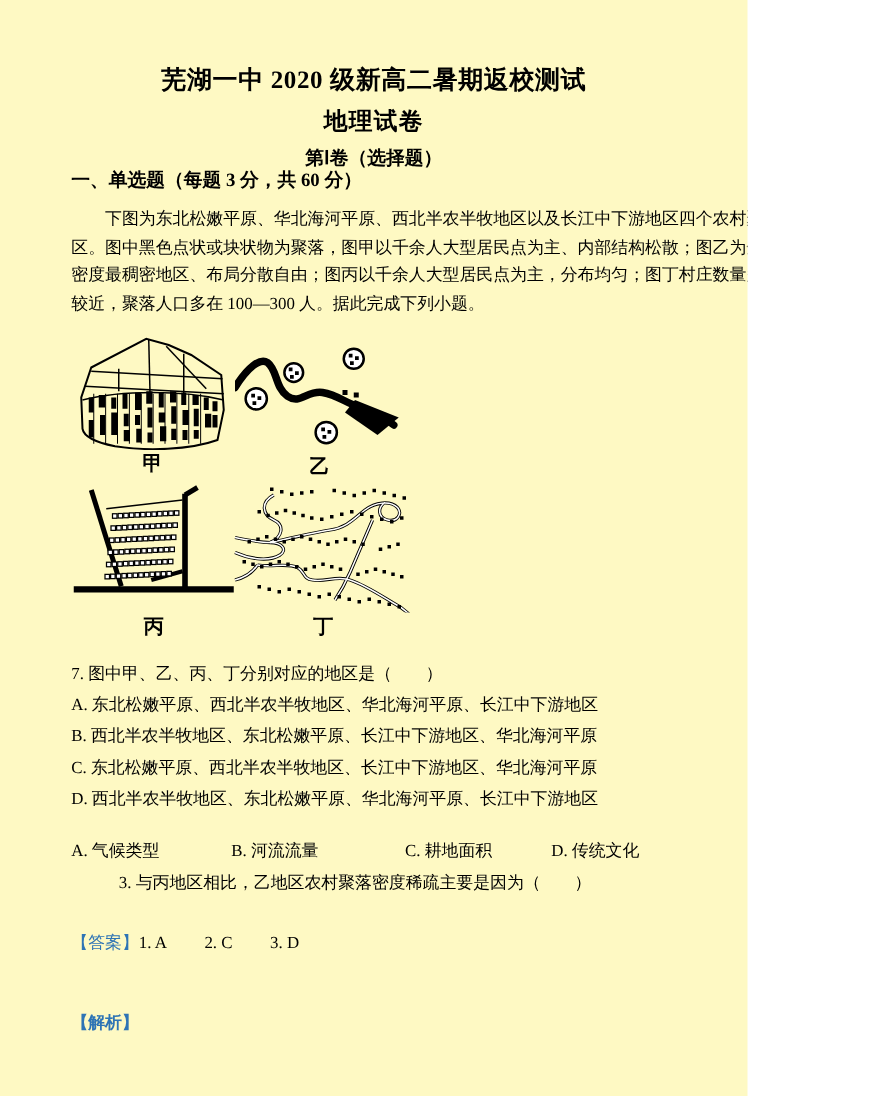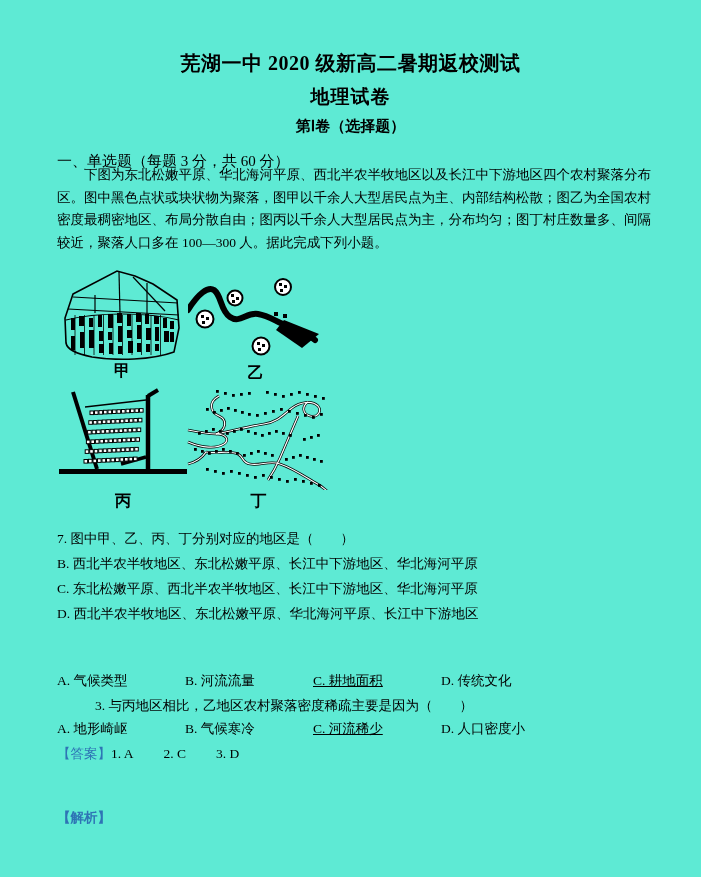--- a/index.html
+++ b/index.html
@@ -1,44 +1,44 @@
 <!DOCTYPE html>
 <html><head>
 <meta charset="utf-8">
 <style>
   html,body{margin:0;padding:0;background:#ffffff;}
   .page{
-    position:relative;width:701px;height:877px;background:#5eead4;
+    position:relative;width:598px;height:877px;background:#fef9c3;
     font-family:"Liberation Serif", serif;color:#000;overflow:hidden;
   }
   .centered{position:absolute;left:0;right:0;text-align:center;}
   #doc-title{top:50px;font-size:20px;font-weight:bold;letter-spacing:.5px;}
   #doc-subject{top:84px;font-size:19px;font-weight:bold;letter-spacing:1px;}
   #volume-heading{top:117px;font-size:15px;font-weight:bold;}
-  #section-heading{position:absolute;left:57px;top:152px;font-size:15px;font-weight:normal;}
+  #section-heading{position:absolute;left:57px;top:135px;font-size:15px;font-weight:bold;}
   #intro-paragraph{
     position:absolute;left:57px;top:164px;width:594px;
     font-size:13.5px;line-height:22.5px;text-align:justify;text-indent:2em;
   }
   .figure{position:absolute;}
   .figure .fig-label{display:block;text-align:center;font-size:16px;font-weight:bold;margin-top:1px;}
   #figure-jia{left:57px;top:268px;width:130px;}
   #figure-yi{left:188px;top:270px;width:135px;}
   #figure-bing{left:57px;top:386px;width:132px;}
   #figure-ding{left:186px;top:386px;width:145px;}
   .qblock{position:absolute;left:57px;width:600px;font-size:13.5px;}
   .qline{height:25px;line-height:25px;white-space:nowrap;}
   #q1{top:526px;}
   #q2-stem{top:648px;}
   #q3-stem{top:697px;margin-left:38px;}
   .opt-row{position:absolute;left:57px;width:600px;font-size:13.5px;height:18px;line-height:18px;}
   #q2-options{top:672px;}
   #q3-options{top:720px;}
   .opt-col{position:absolute;white-space:nowrap;}
-  .opt-col.c0{left:0px;}.opt-col.c1{left:128px;}.opt-col.c2{left:256px;text-decoration:underline;}.opt-col.c3{left:384px;}
+  .opt-col.c0{left:0px;}.opt-col.c1{left:128px;}.opt-col.c2{left:267px;}.opt-col.c3{left:384px;}
   #answer-line{position:absolute;left:57px;top:744px;font-size:13.5px;height:20px;line-height:20px;}
   #answer-line .blue{color:#2e74b5;font-weight:normal;}
   #answer-line .ans-val{display:inline-block;margin-right:30px;}
   #analysis-line{position:absolute;left:57px;top:768px;font-size:13.5px;color:#2e74b5;font-weight:bold;margin-top:41px;}
   svg{display:block;}
 </style>
 </head>
 <body>
 
 <div class="page">
@@ -324,39 +324,34 @@
           <rect x="116" y="94" width="2.8" height="2.8"></rect>
           <rect x="124" y="96" width="2.8" height="2.8"></rect>
           <rect x="132" y="98" width="2.8" height="2.8"></rect>
         </g>
     </svg>
     <span class="fig-label">丁</span>
   </div>
 
   <div id="q1" class="qblock">
     <div class="qline">7. 图中甲、乙、丙、丁分别对应的地区是（　　）</div>
+    <div class="qline">A. 东北松嫩平原、西北半农半牧地区、华北海河平原、长江中下游地区</div>
     <div class="qline">B. 西北半农半牧地区、东北松嫩平原、长江中下游地区、华北海河平原</div>
     <div class="qline">C. 东北松嫩平原、西北半农半牧地区、长江中下游地区、华北海河平原</div>
     <div class="qline">D. 西北半农半牧地区、东北松嫩平原、华北海河平原、长江中下游地区</div>
   </div>
 
   <div id="q2-options" class="opt-row">
     <span class="opt-col c0">A. 气候类型</span>
     <span class="opt-col c1">B. 河流流量</span>
     <span class="opt-col c2">C. 耕地面积</span>
     <span class="opt-col c3">D. 传统文化</span>
   </div>
 
   <div id="q3-stem" class="qblock">3. 与丙地区相比，乙地区农村聚落密度稀疏主要是因为（　　）</div>
-  <div id="q3-options" class="opt-row">
-    <span class="opt-col c0">A. 地形崎岖</span>
-    <span class="opt-col c1">B. 气候寒冷</span>
-    <span class="opt-col c2">C. 河流稀少</span>
-    <span class="opt-col c3">D. 人口密度小</span>
-  </div>
 
   <div id="answer-line">
     <span class="blue">【答案】</span><span class="ans-val">1. A</span><span class="ans-val">2. C</span><span class="ans-val">3. D</span>
   </div>
 
   <div id="analysis-line">【解析】</div>
 
 </div>
 
 </body></html>

